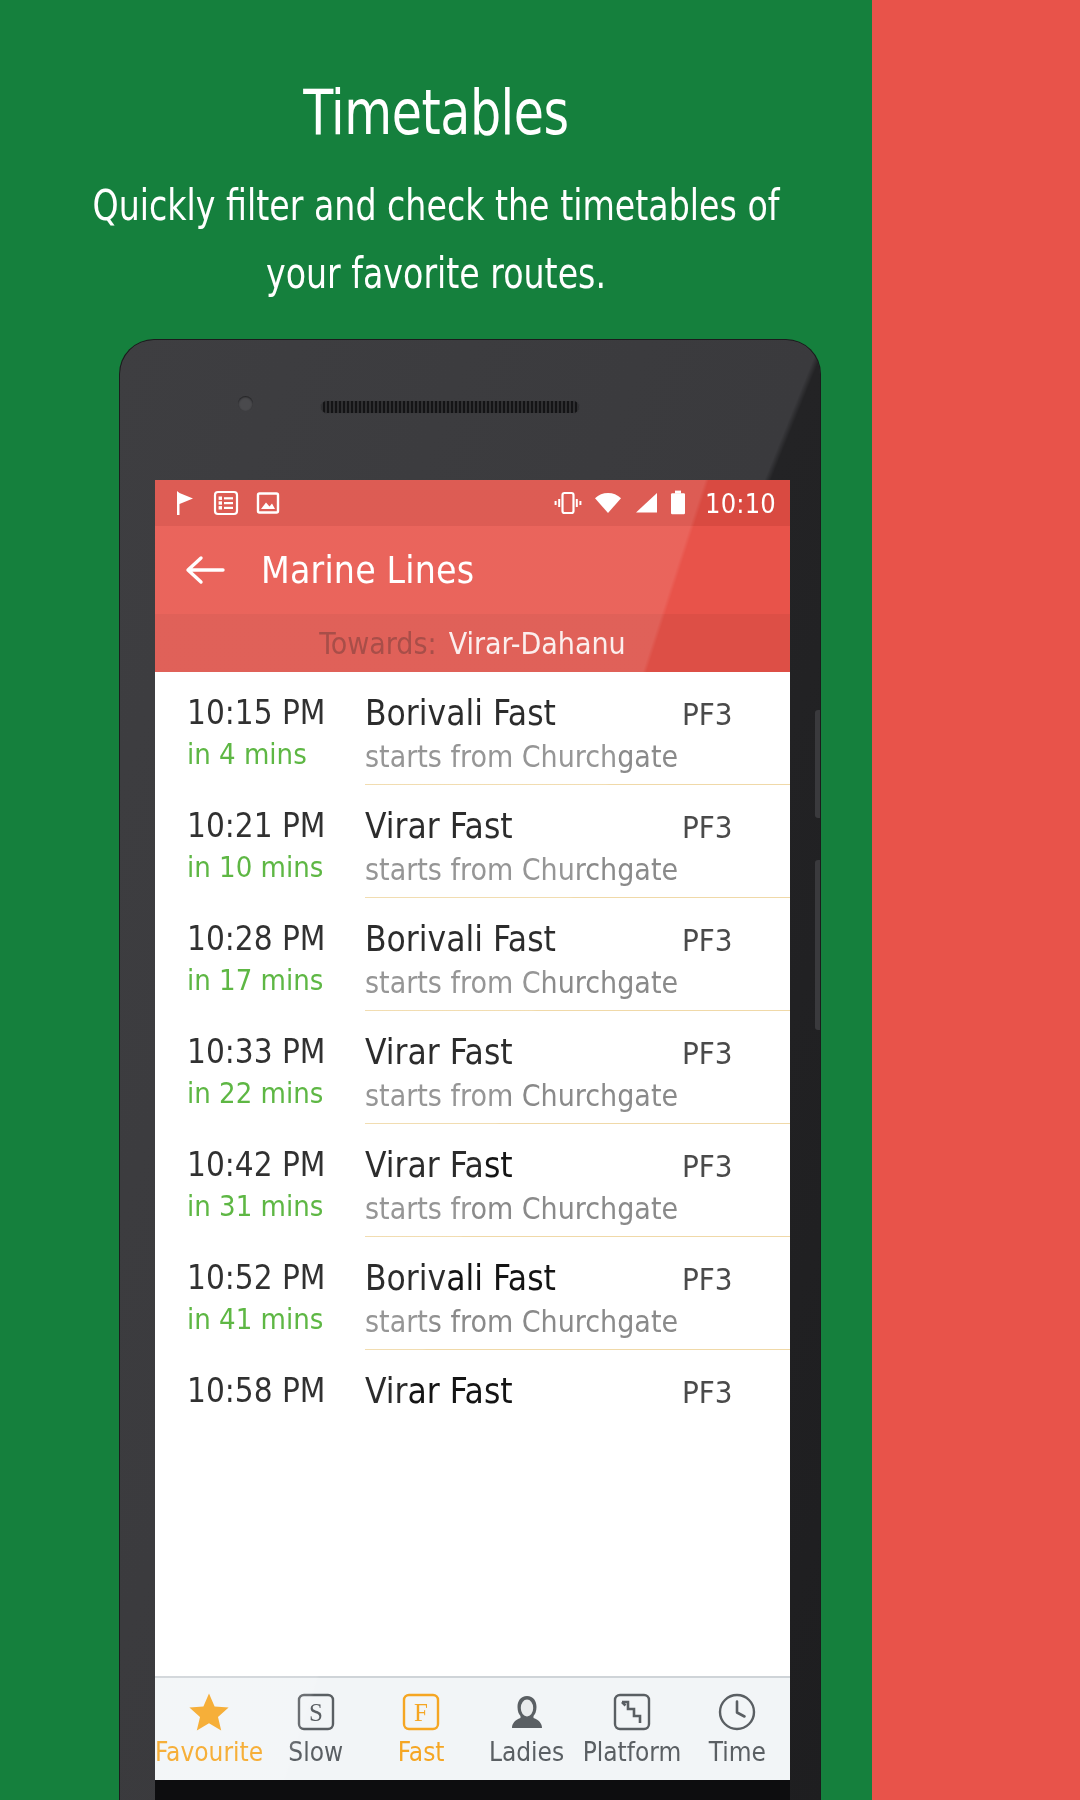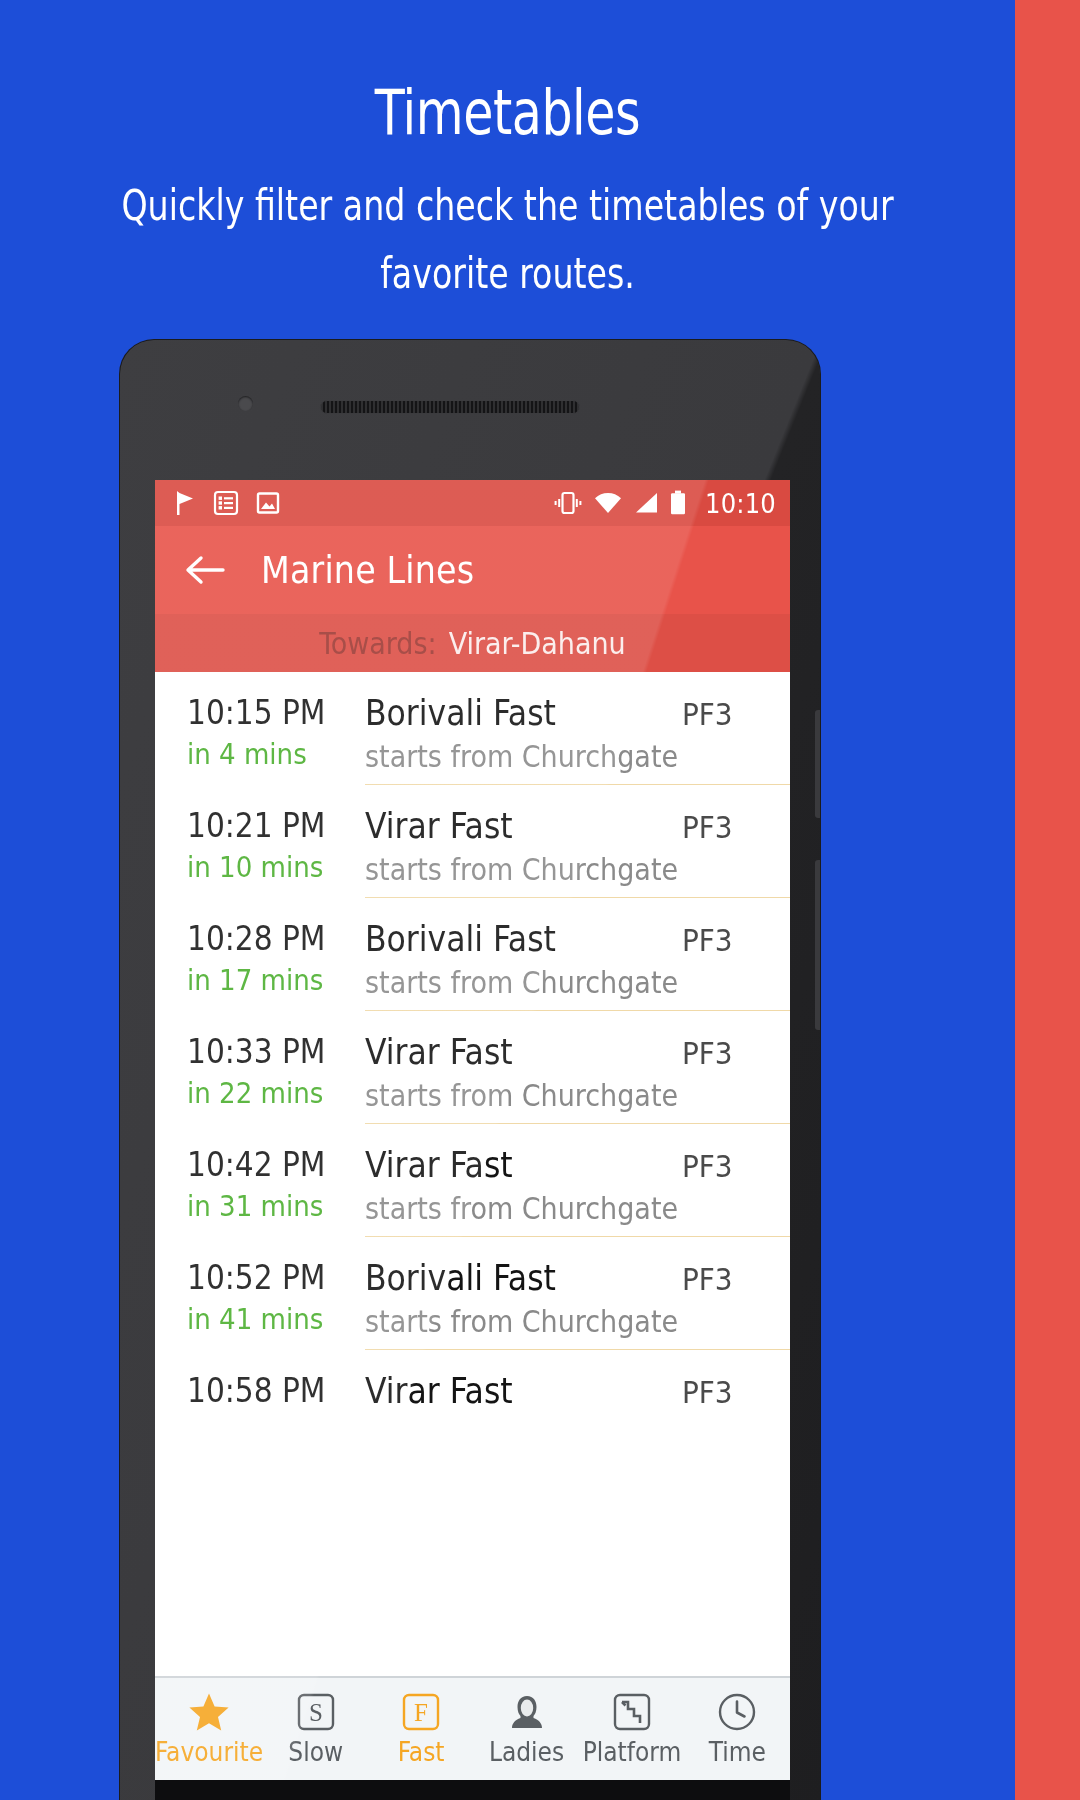--- a/index.html
+++ b/index.html
@@ -4,22 +4,22 @@
 <style>
   * { box-sizing: border-box; margin: 0; padding: 0; }
   html, body {
     width: 1080px; height: 1800px;
     background: #e8534a;
     font-family: "Liberation Sans", sans-serif;
     overflow: hidden;
   }
   .page {
     position: relative;
-    width: 1015px; height: 1800px;
-    background: #1d4ed8;
+    width: 872px; height: 1800px;
+    background: #15803d;
   }
 
   
   .promo {
     position: absolute; top: 0; left: 0; right: 0;
     text-align: center;
     padding-top: 82px;
     color: #ffffff;
   }
   .promo-title {

